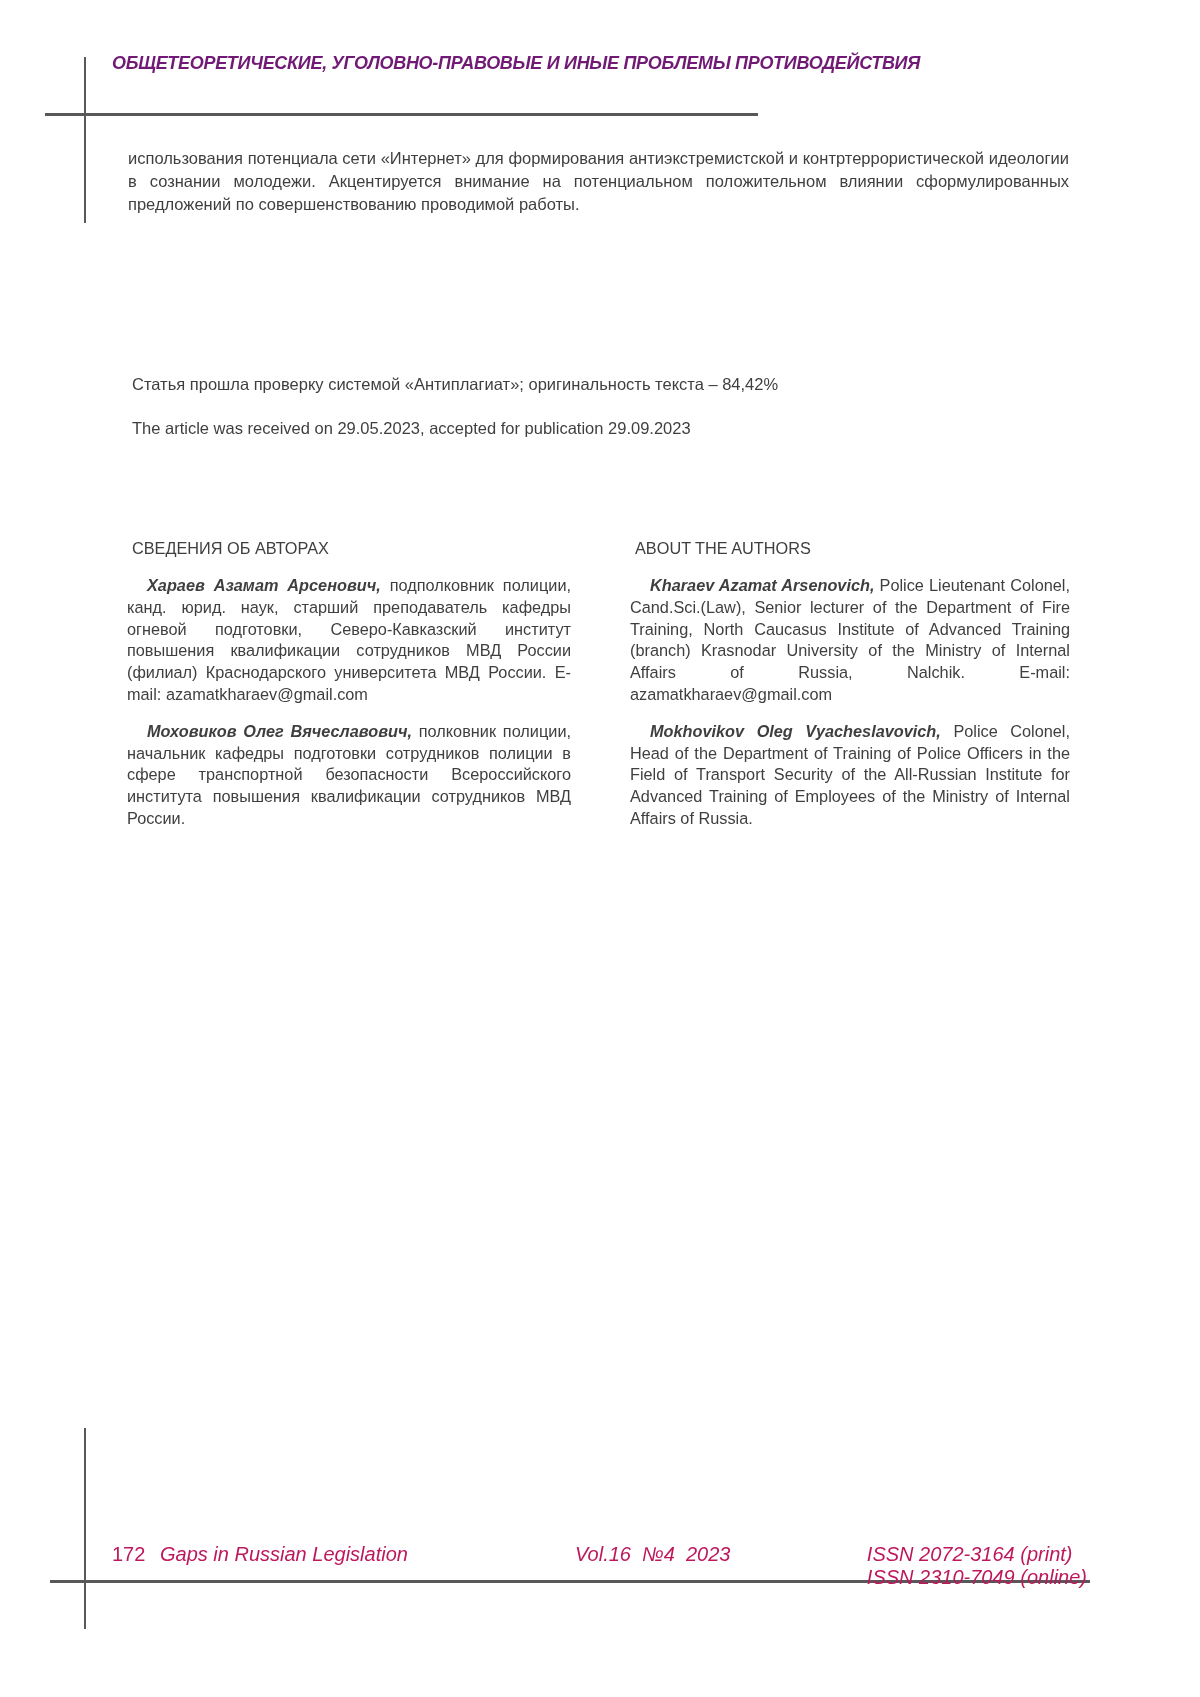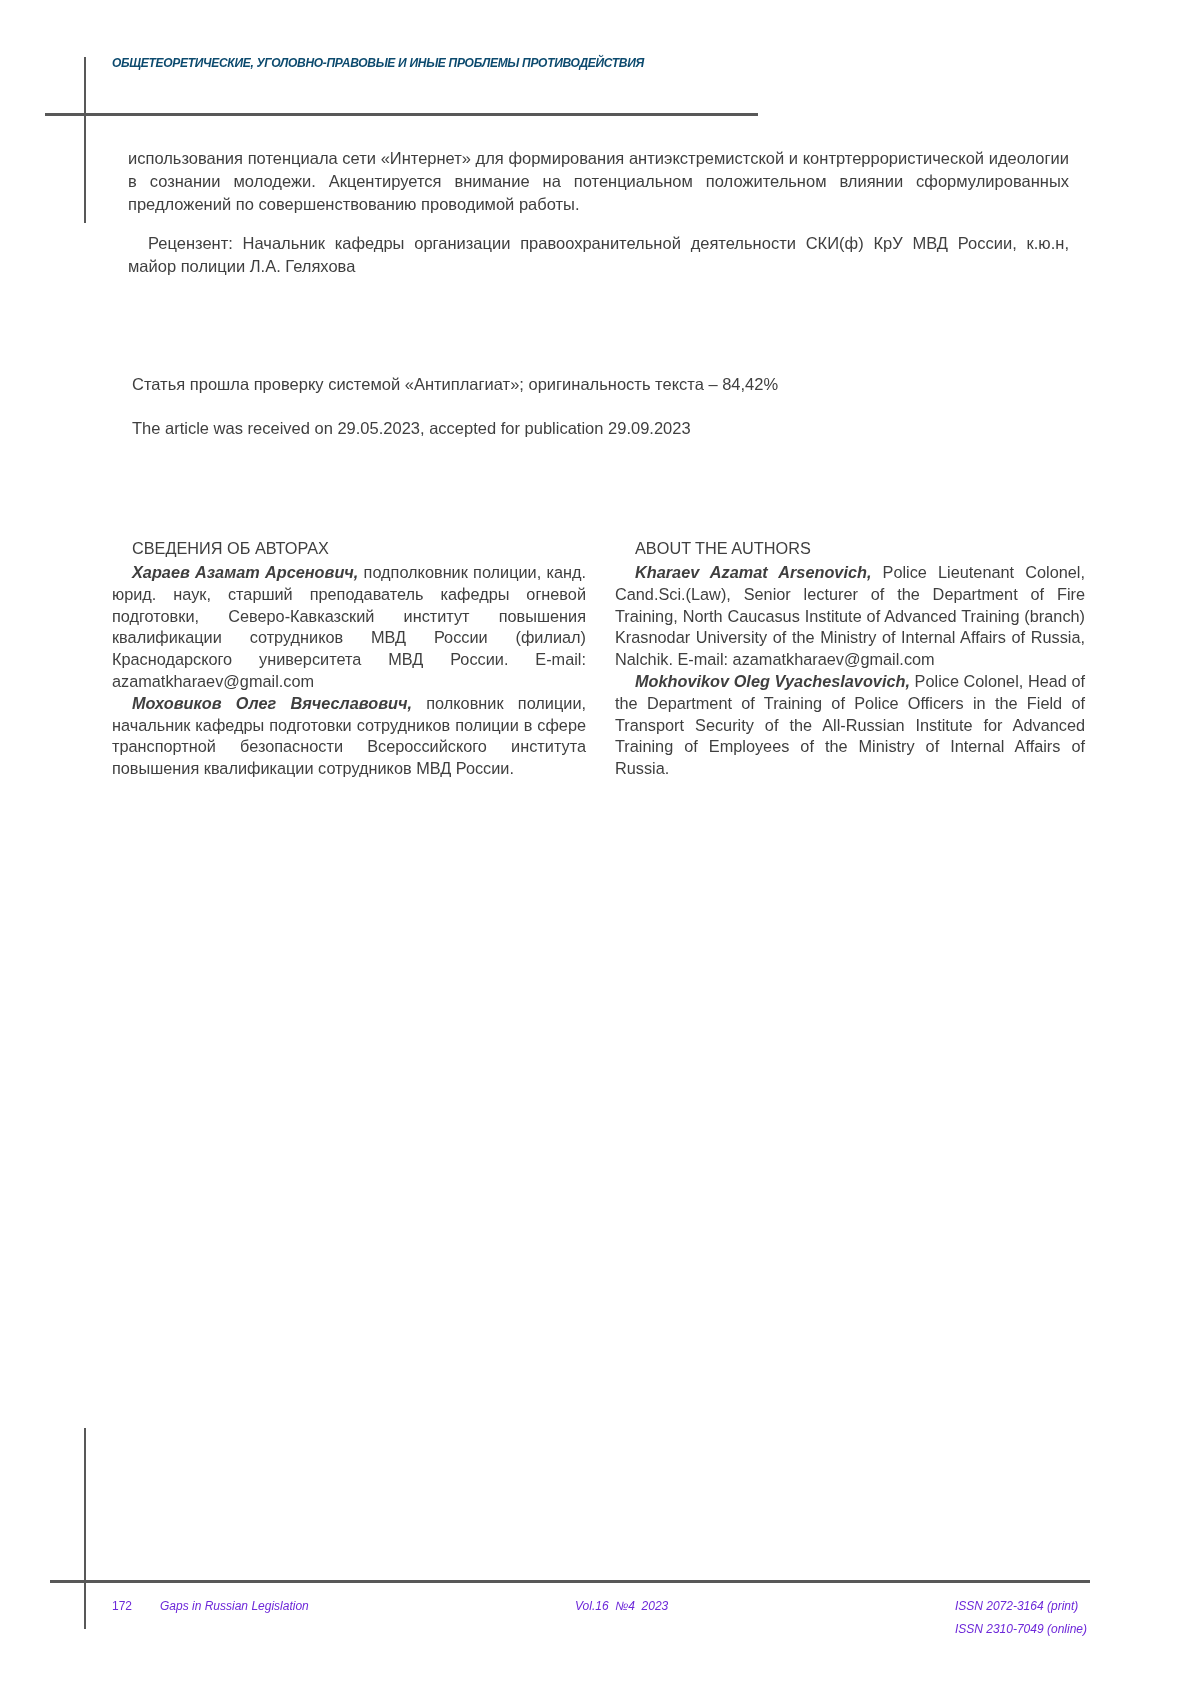--- a/index.html
+++ b/index.html
@@ -16,23 +16,23 @@
   .vline{position:absolute;width:2px;background:#585858;}
   .vline-top{left:84px;top:57px;height:166px;}
   .vline-bottom{left:84px;top:1428px;height:201px;}
   .hline{position:absolute;height:3px;background:#585858;}
   .hline-top{left:45px;top:113px;width:713px;}
   .hline-bottom{left:50px;top:1580px;width:1040px;}
 
   
   .section-header{
     position:absolute;left:112px;top:49px;width:920px;
-    font-size:12px;line-height:29px;
+    font-size:18px;line-height:29px;
     font-weight:bold;font-style:italic;
-    letter-spacing:-0.3px;color:#0c4a6e;
+    letter-spacing:-0.3px;color:#701a75;
   }
 
   
   .review{
     position:absolute;left:112px;top:131px;width:973px;
     font-size:16.5px;line-height:23px;text-align:justify;color:#3f3f3f;
   }
   .review p{margin:16px;}
   .review p.indent{text-indent:20px;}
 
@@ -45,45 +45,44 @@
 
   
   .authors{
     position:absolute;top:537px;left:112px;width:973px;
     font-size:16.3px;line-height:21.8px;color:#3f3f3f;
   }
   .col{position:absolute;top:0;text-align:justify;}
   .col-ru{left:0;width:474px;}
   .col-en{left:503px;width:470px;}
   .col-heading{text-indent:20px;line-height:23px;margin:0 0 2px 0;}
-  .author{margin:0;text-indent:20px;}
+  .author{margin:15px;text-indent:20px;}
   .author-name{font-weight:bold;font-style:italic;}
 
   
-  .footer-text{position:absolute;top:1595px;font-size:12px;line-height:23px;color:#6d28d9;}
+  .footer-text{position:absolute;top:1543px;font-size:20px;line-height:23px;color:#be185d;}
   .page-number{left:112px;font-style:normal;}
   .journal-title{left:160px;font-style:italic;}
   .volume-info{left:575px;font-style:italic;white-space:pre;}
   .issn{right:113px;text-align:left;font-style:italic;}
 </style>
 </head>
 <body>
 
 <div class="page">
 
   <div class="vline vline-top"></div>
   <div class="hline hline-top"></div>
 
   <div class="section-header">
     <div>ОБЩЕТЕОРЕТИЧЕСКИЕ, УГОЛОВНО-ПРАВОВЫЕ И ИНЫЕ ПРОБЛЕМЫ ПРОТИВОДЕЙСТВИЯ</div>
   </div>
 
   <div class="review">
     <p>использования потенциала сети «Интернет» для формирования антиэкстремистской и контртеррористической идеологии в сознании молодежи. Акцентируется внимание на потенциальном положительном влиянии сформулированных предложений по совершенствованию проводимой работы.</p>
-    <p class="indent">Рецензент: Начальник кафедры организации правоохранительной деятельности СКИ(ф) КрУ МВД России, к.ю.н, майор полиции Л.А. Геляхова</p>
   </div>
 
   <div class="one-line antiplagiat">Статья прошла проверку системой «Антиплагиат»; оригинальность текста – 84,42%</div>
 
   <div class="one-line received">
     <div>The article was received on 29.05.2023, accepted for publication 29.09.2023</div>
   </div>
 
   <div class="authors">
 

